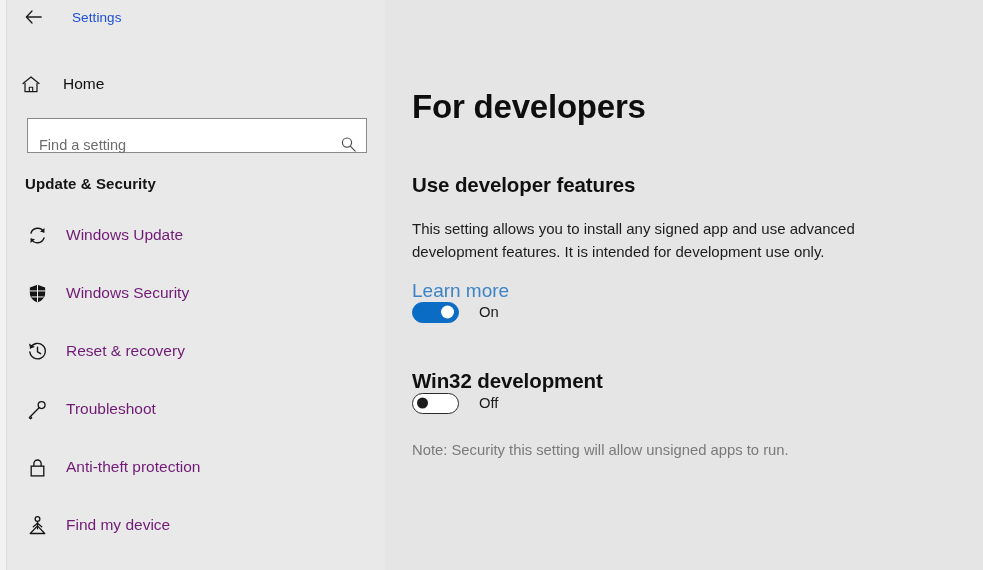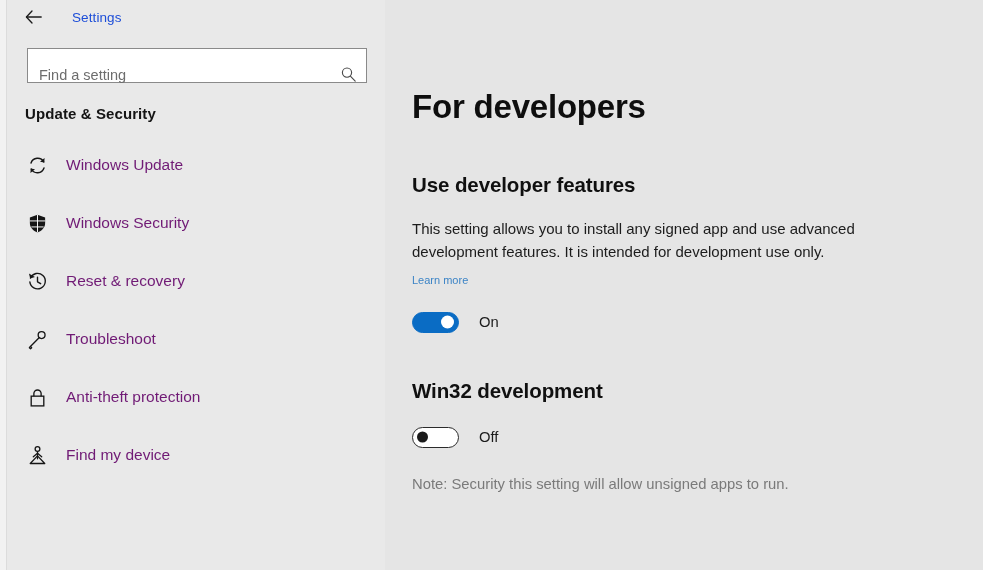--- a/index.html
+++ b/index.html
@@ -148,31 +148,30 @@
   }
   .body-text {
     font-size: 15px;
     color: #1c1c1c;
     line-height: 1.53;
     margin-top: 21px;
     max-width: 500px;
   }
   .link {
     display: inline-block;
-    font-size: 11px;
+    font-size: 19px;
     color: #3c84c6;
     text-decoration: none;
-    margin-top: 10px;
+    margin-top: 16px;
     cursor: pointer;
   }
 
   .toggle-row {
     display: flex;
     align-items: center;
-    margin-top: 24px;
     text-align: center;
   }
   .switch {
     position: relative;
     width: 47px; height: 21px;
     border-radius: 11px;
     cursor: pointer;
     flex: 0 0 47px;
   }
   .switch.on {
@@ -232,20 +231,30 @@
         <span>
           <svg width="17" height="14" viewBox="0 0 17 14" fill="none">
             <path d="M7 1 L1.4 7 L7 13" stroke="#1b1b1b" stroke-width="1.3" fill="none" stroke-linecap="round" stroke-linejoin="round"></path>
             <path d="M1.6 7 H16.2" stroke="#1b1b1b" stroke-width="1.3" stroke-linecap="round"></path>
           </svg>
         </span>
       </div>
       <div class="app-title">Settings</div>
     </div>
 
+    <div class="home-row">
+      <span class="home-icon">
+        <svg width="20" height="19" viewBox="0 0 20 19" fill="none">
+          <path d="M2 8.6 L10 2 L18 8.6" stroke="#1b1b1b" stroke-width="1.25" fill="none" stroke-linecap="round" stroke-linejoin="round"></path>
+          <path d="M4 8 V16.6 H16 V8" stroke="#1b1b1b" stroke-width="1.25" fill="none" stroke-linejoin="round"></path>
+          <path d="M8.3 16.6 V12.2 H11.7 V16.6" stroke="#1b1b1b" stroke-width="1.15" fill="none" stroke-linejoin="round"></path>
+        </svg>
+      </span>
+      <span class="home-label">Home</span>
+    </div>
 
     <div class="search-wrap">
       <input class="search-input" type="text" placeholder="Find a setting" style="">
       <span class="search-icon">
         <svg width="17" height="17" viewBox="0 0 17 17" fill="none">
           <circle cx="7" cy="6.6" r="4.6" stroke="#4a4a4a" stroke-width="1.15" fill="none"></circle>
           <path d="M10.6 10.4 L15.2 15.2" stroke="#4a4a4a" stroke-width="1.15" stroke-linecap="round"></path>
         </svg>
       </span>
     </div>

